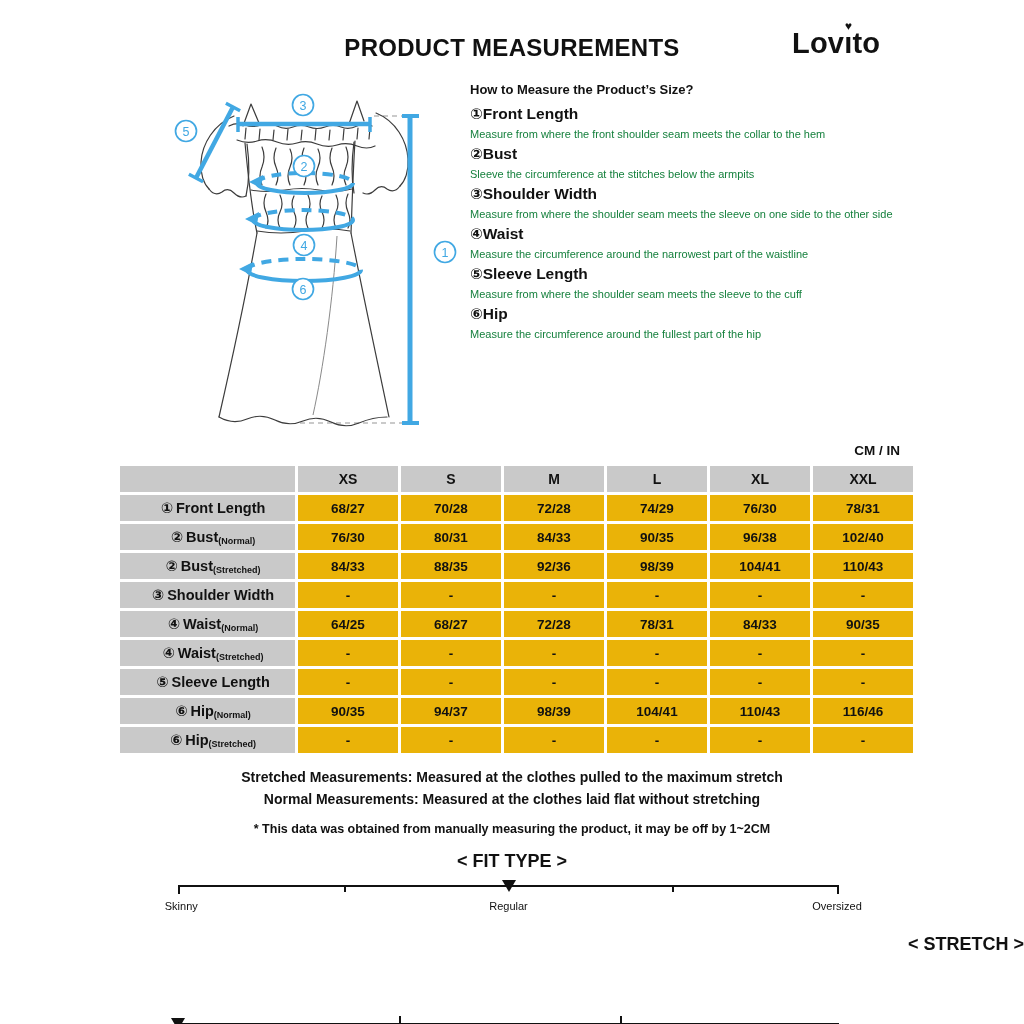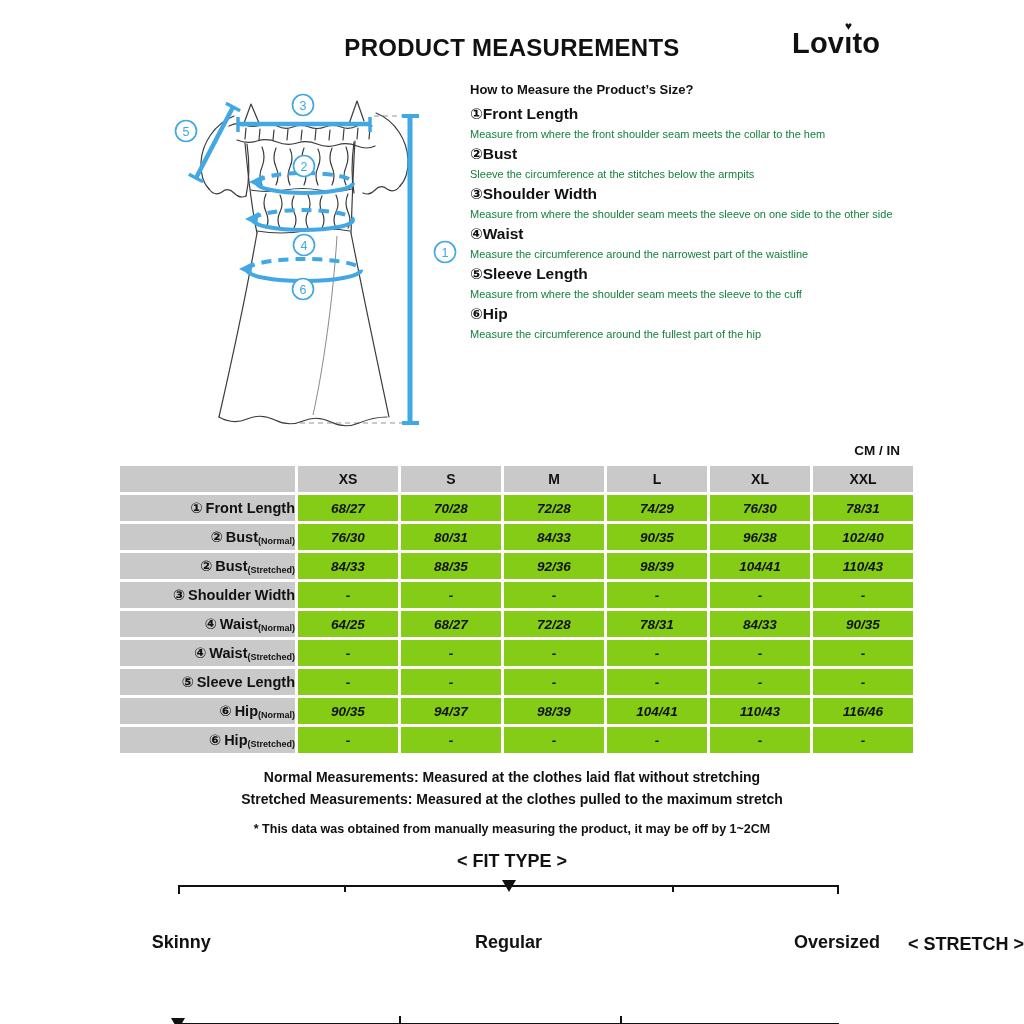--- a/index.html
+++ b/index.html
@@ -23,43 +23,43 @@
   .hw-head{font-size:15.5px;font-weight:bold;line-height:20px;}
   .hw-head .num{font-size:15px;}
   .hw-desc{font-size:11px;line-height:20px;color:#15803d;margin:0;}
 
   
   .unit-label{position:absolute;top:443px;right:124px;font-size:13.5px;font-weight:bold;}
   table.size-table{position:absolute;left:117px;top:463px;border-collapse:separate;border-spacing:3px;}
   .size-table th,.size-table td{height:26px;padding:0;font-size:13.5px;font-weight:bold;text-align:center;}
   .size-table th{background:#c9c9c9;width:100px;font-size:14px;}
   .size-table th.corner{width:164px;}
-  .size-table td.row-label{background:#c9c9c9;text-align:right;padding-left:11px;font-size:14.5px;width:164px;}
+  .size-table td.row-label{background:#c9c9c9;text-align:center;padding-left:11px;font-size:14.5px;width:164px;}
   .size-table td.row-label .num{font-size:14.5px;margin-right:3px;}
   .size-table td.row-label .sub{font-size:9px;position:relative;top:2px;}
-  .size-table td.val{background:#84cc16;width:100px;font-style:italic;}
+  .size-table td.val{background:#eab308;width:100px;}
 
   
   .notes{position:absolute;left:0;top:766px;width:100%;text-align:center;}
   .note-line{font-size:14px;font-weight:bold;line-height:22px;}
   .disclaimer{font-size:12.5px;font-weight:bold;margin-top:12px;}
 
   
   .scale-title{position:absolute;left:0;width:100%;text-align:center;font-size:18px;font-weight:bold;}
   .scale{position:absolute;left:178px;width:661px;height:34px;}
   .scale .line{position:absolute;left:0;top:0;width:100%;height:2px;background:#111;}
   .scale .tick{position:absolute;width:2px;background:#111;}
   .scale .tick.end{top:0;height:9px;}
   .scale .tick.down{top:0;height:7px;}
   .scale .tick.up{top:-7px;height:7px;}
   .scale .pointer{position:absolute;top:-5px;width:0;height:0;
                   border-left:7px solid transparent;border-right:7px solid transparent;
                   border-top:12px solid #111;}
   .scale-label{position:absolute;top:15px;transform:translateX(-50%);
-               font-size:18px;font-weight:bold;white-space:nowrap;margin-top:32px;}
+               font-size:11px;font-weight:normal;white-space:nowrap;}
 
   
   .blue-ln{stroke:#41a8e3;fill:none;}
   .dress{stroke:#3c3c3c;stroke-width:1.2;fill:none;stroke-linecap:round;stroke-linejoin:round;}
   .drape{stroke:#8a8a8a;stroke-width:1;fill:none;}
   .dash-gray{stroke:#b9b9b9;stroke-width:1.4;stroke-dasharray:5 4;fill:none;}
   .marker-circle{fill:#fff;stroke:#41a8e3;stroke-width:1.7;}
   .marker-num{fill:#41a8e3;font-size:12.5px;font-family:"Liberation Sans",sans-serif;text-anchor:middle;}
 </style>
 </head>
@@ -264,22 +264,22 @@
           <td class="val">-</td>
           <td class="val">-</td>
           <td class="val">-</td>
           <td class="val">-</td>
           <td class="val">-</td>
         </tr>
       </tbody>
   </table>
 
   <div class="notes">
+    <div class="note-line">Stretched  Measurements: Measured at the clothes pulled to the maximum stretch</div>
     <div class="note-line">Normal Measurements: Measured at the clothes laid flat without stretching</div>
-    <div class="note-line">Stretched  Measurements: Measured at the clothes pulled to the maximum stretch</div>
     <div class="disclaimer">* This data was obtained from manually measuring the product, it may be off by 1~2CM</div>
   </div>
 
   <div class="scale-title" style="top:851px;">&lt; FIT TYPE &gt;</div>
   <div class="scale" style="top:885px;">
     <div class="line"></div>
     <div class="tick end" style="left:0;"></div>
     <div class="tick down" style="left:25.1%;"></div>
     <div class="tick down" style="left:74.7%;"></div>
     <div class="tick end" style="right:0;"></div>

